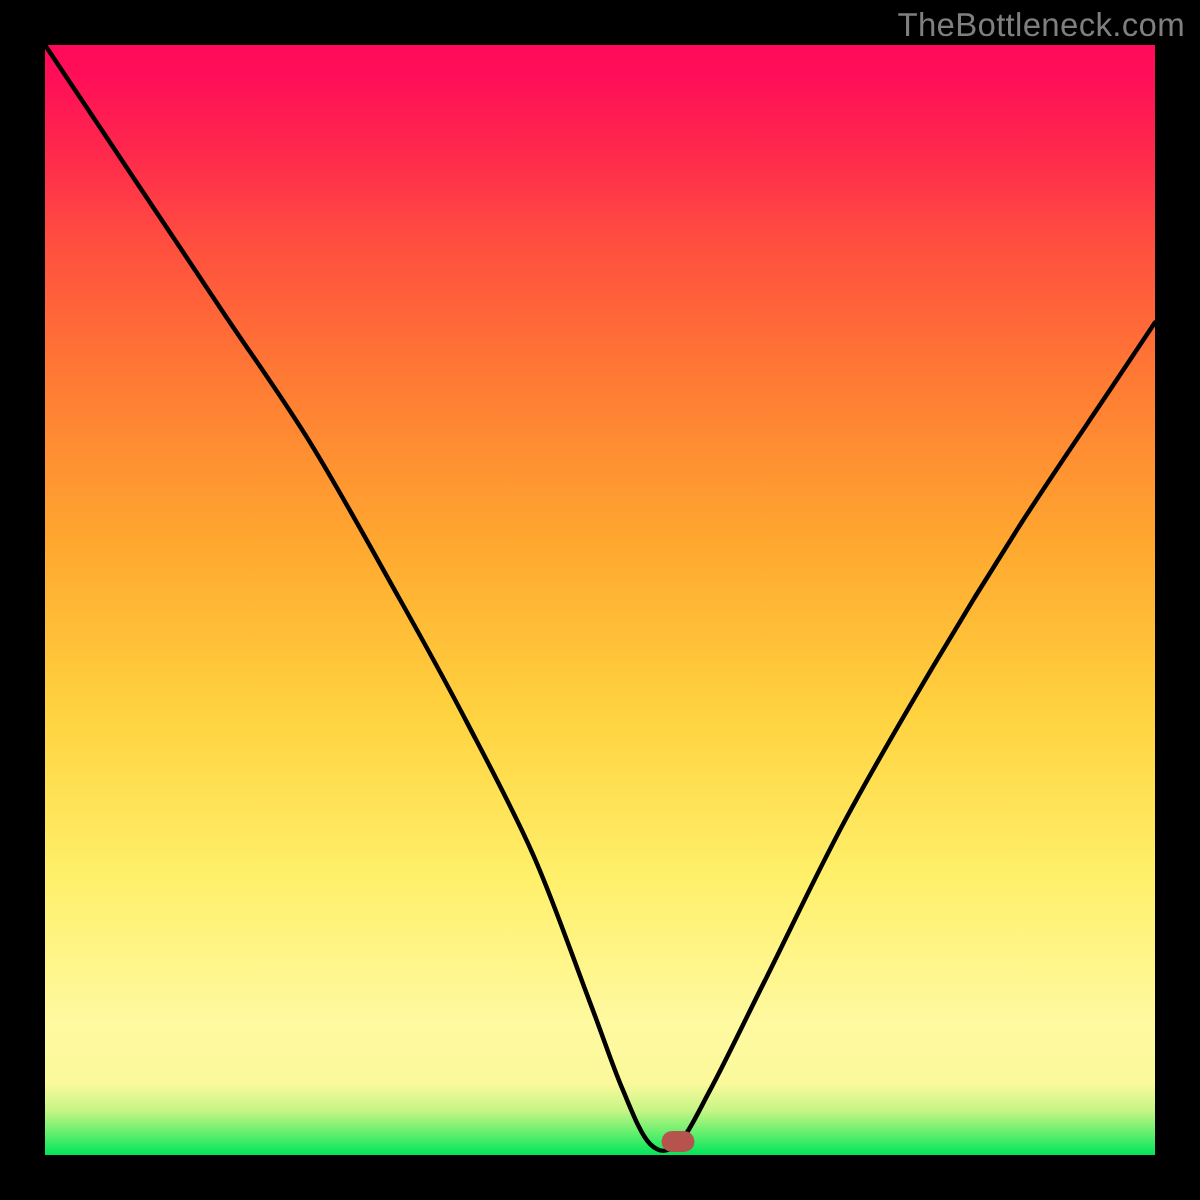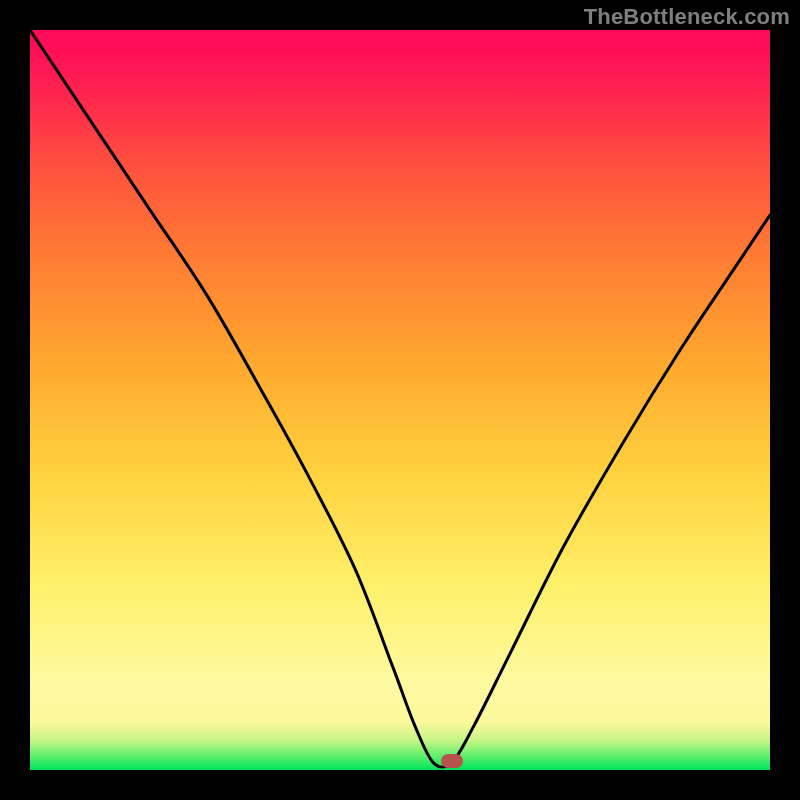--- a/index.html
+++ b/index.html
@@ -16,21 +16,21 @@
     width: 800px;
     height: 800px;
     background: #000;
   }
   .watermark {
     position: absolute;
     top: 4px;
     right: 10px;
     font-size: 22px;
     color: #7f7f7f;
-    font-weight: 700;
+    font-weight: 400;
     letter-spacing: 0.2px;
     z-index: 5;
   }
   .plot-area {
     position: absolute;
     left: 30px;
     top: 30px;
     width: 740px;
     height: 740px;
     overflow: hidden;

